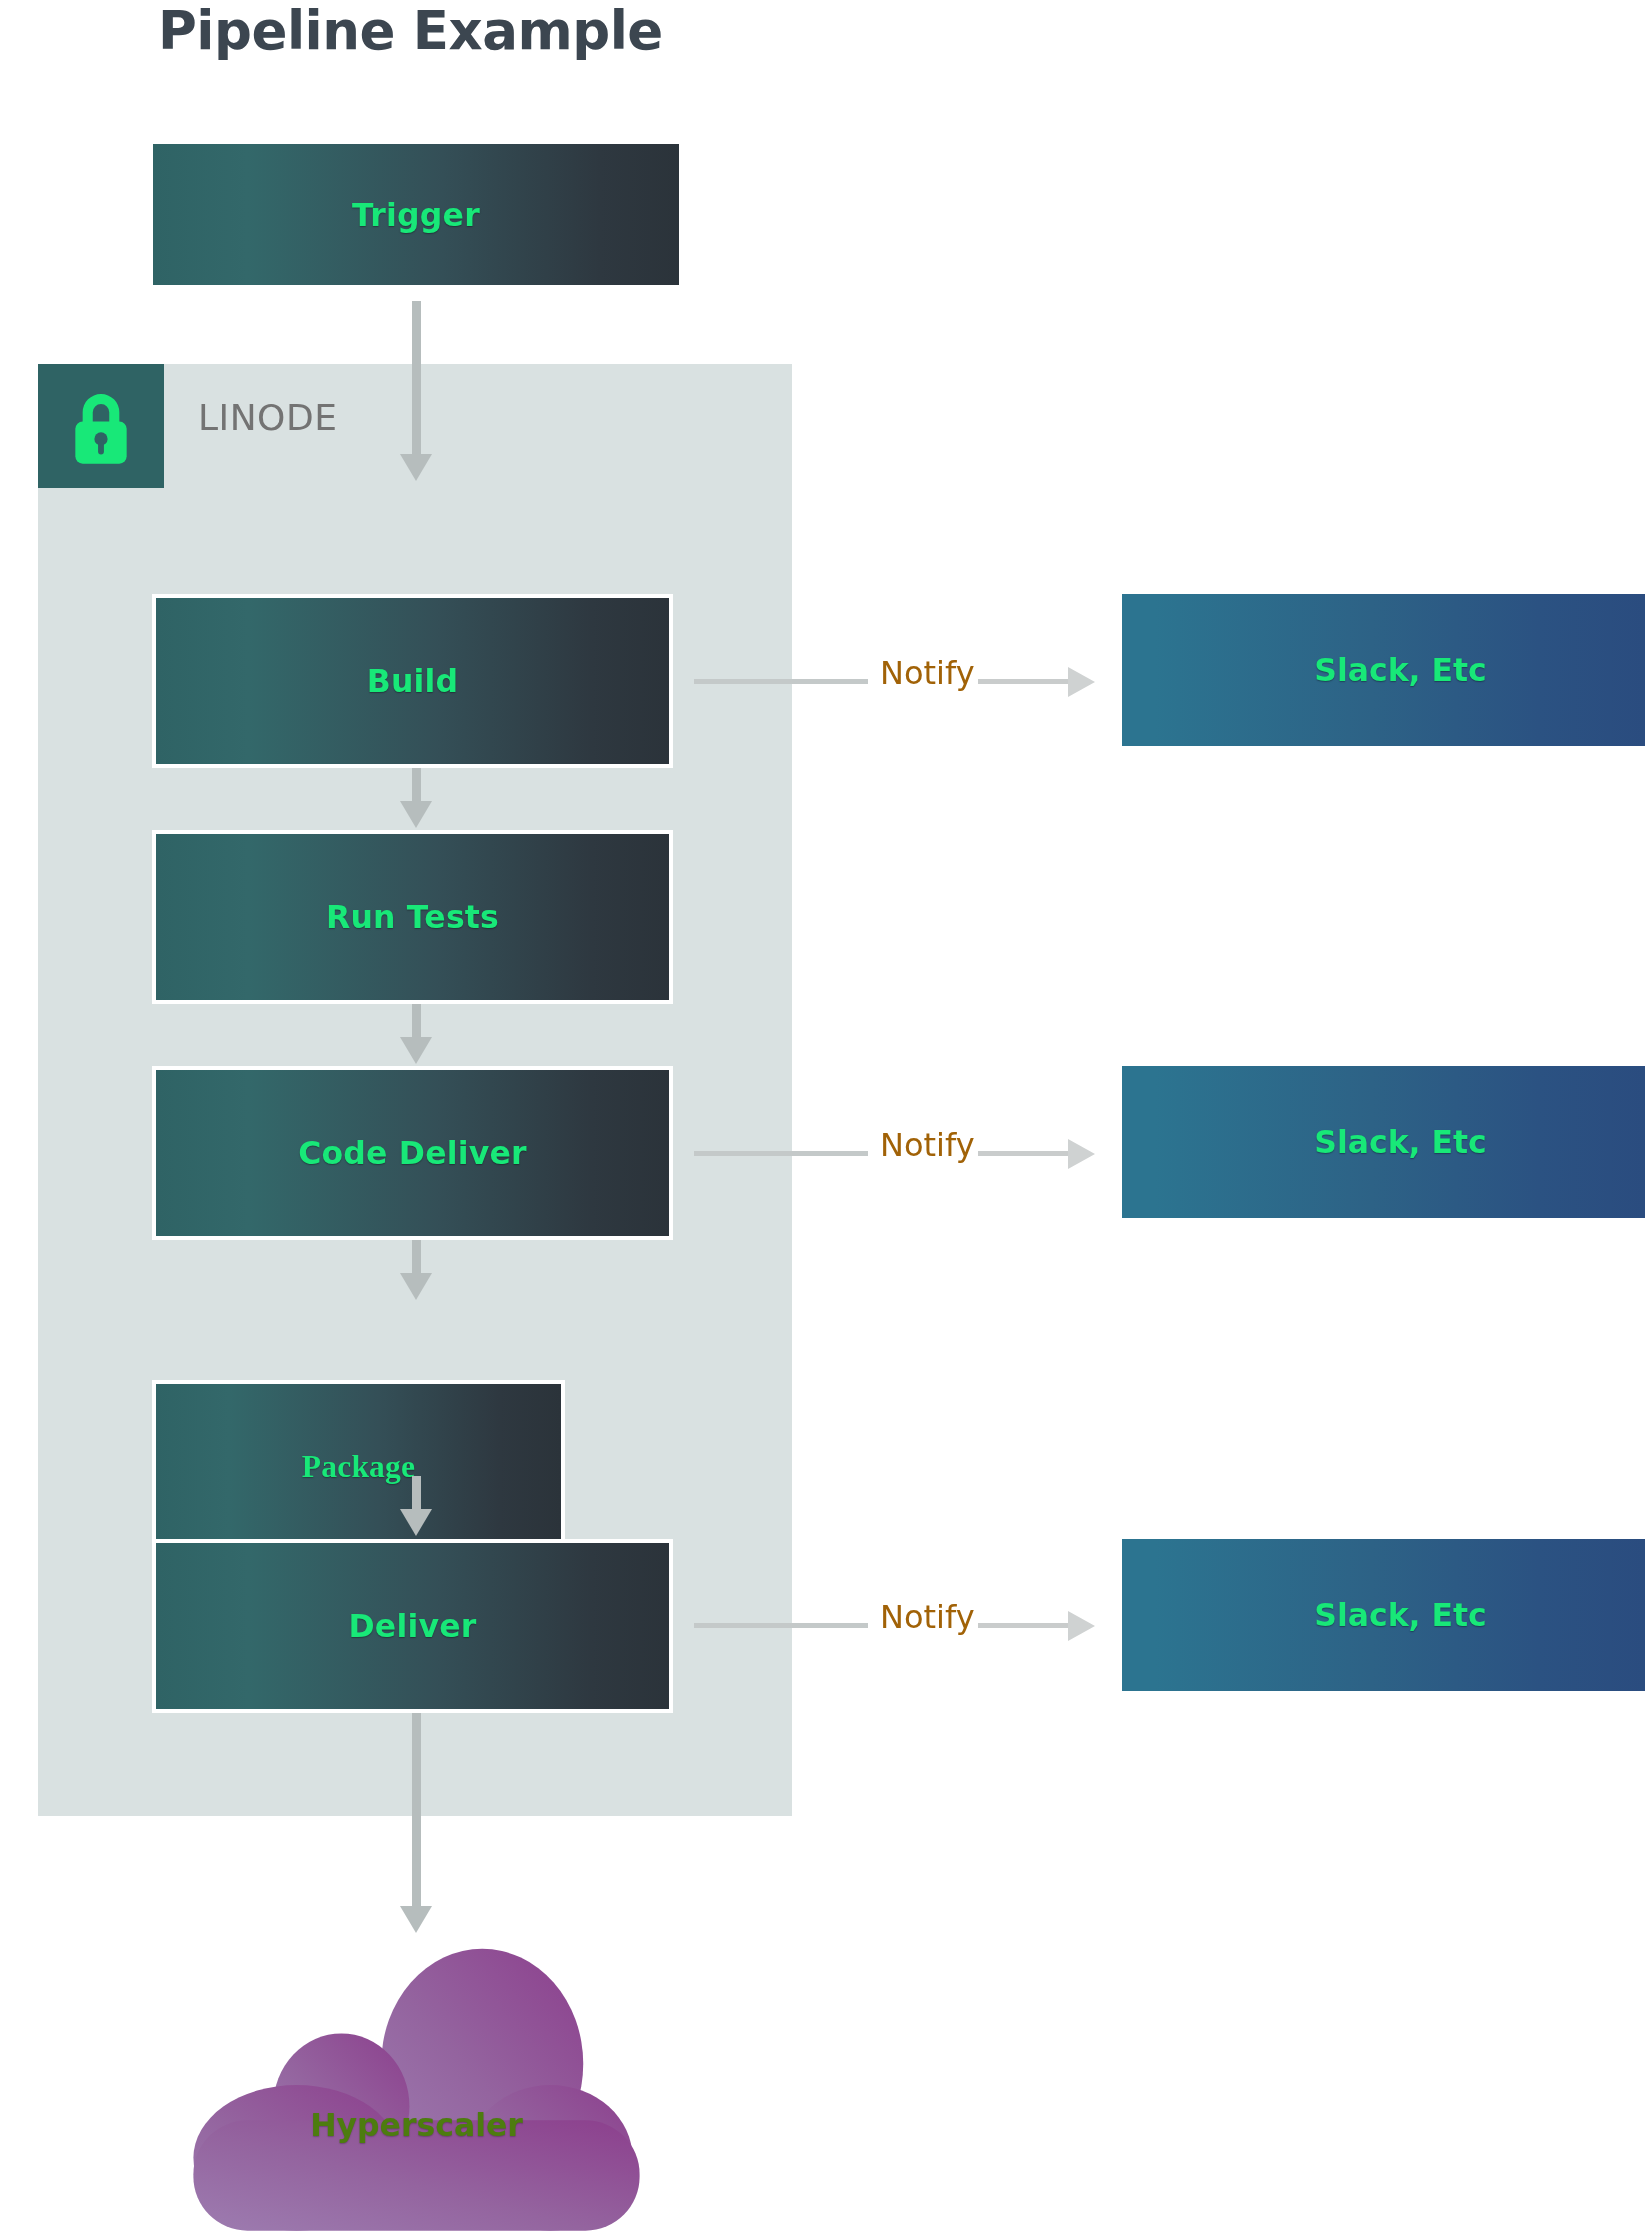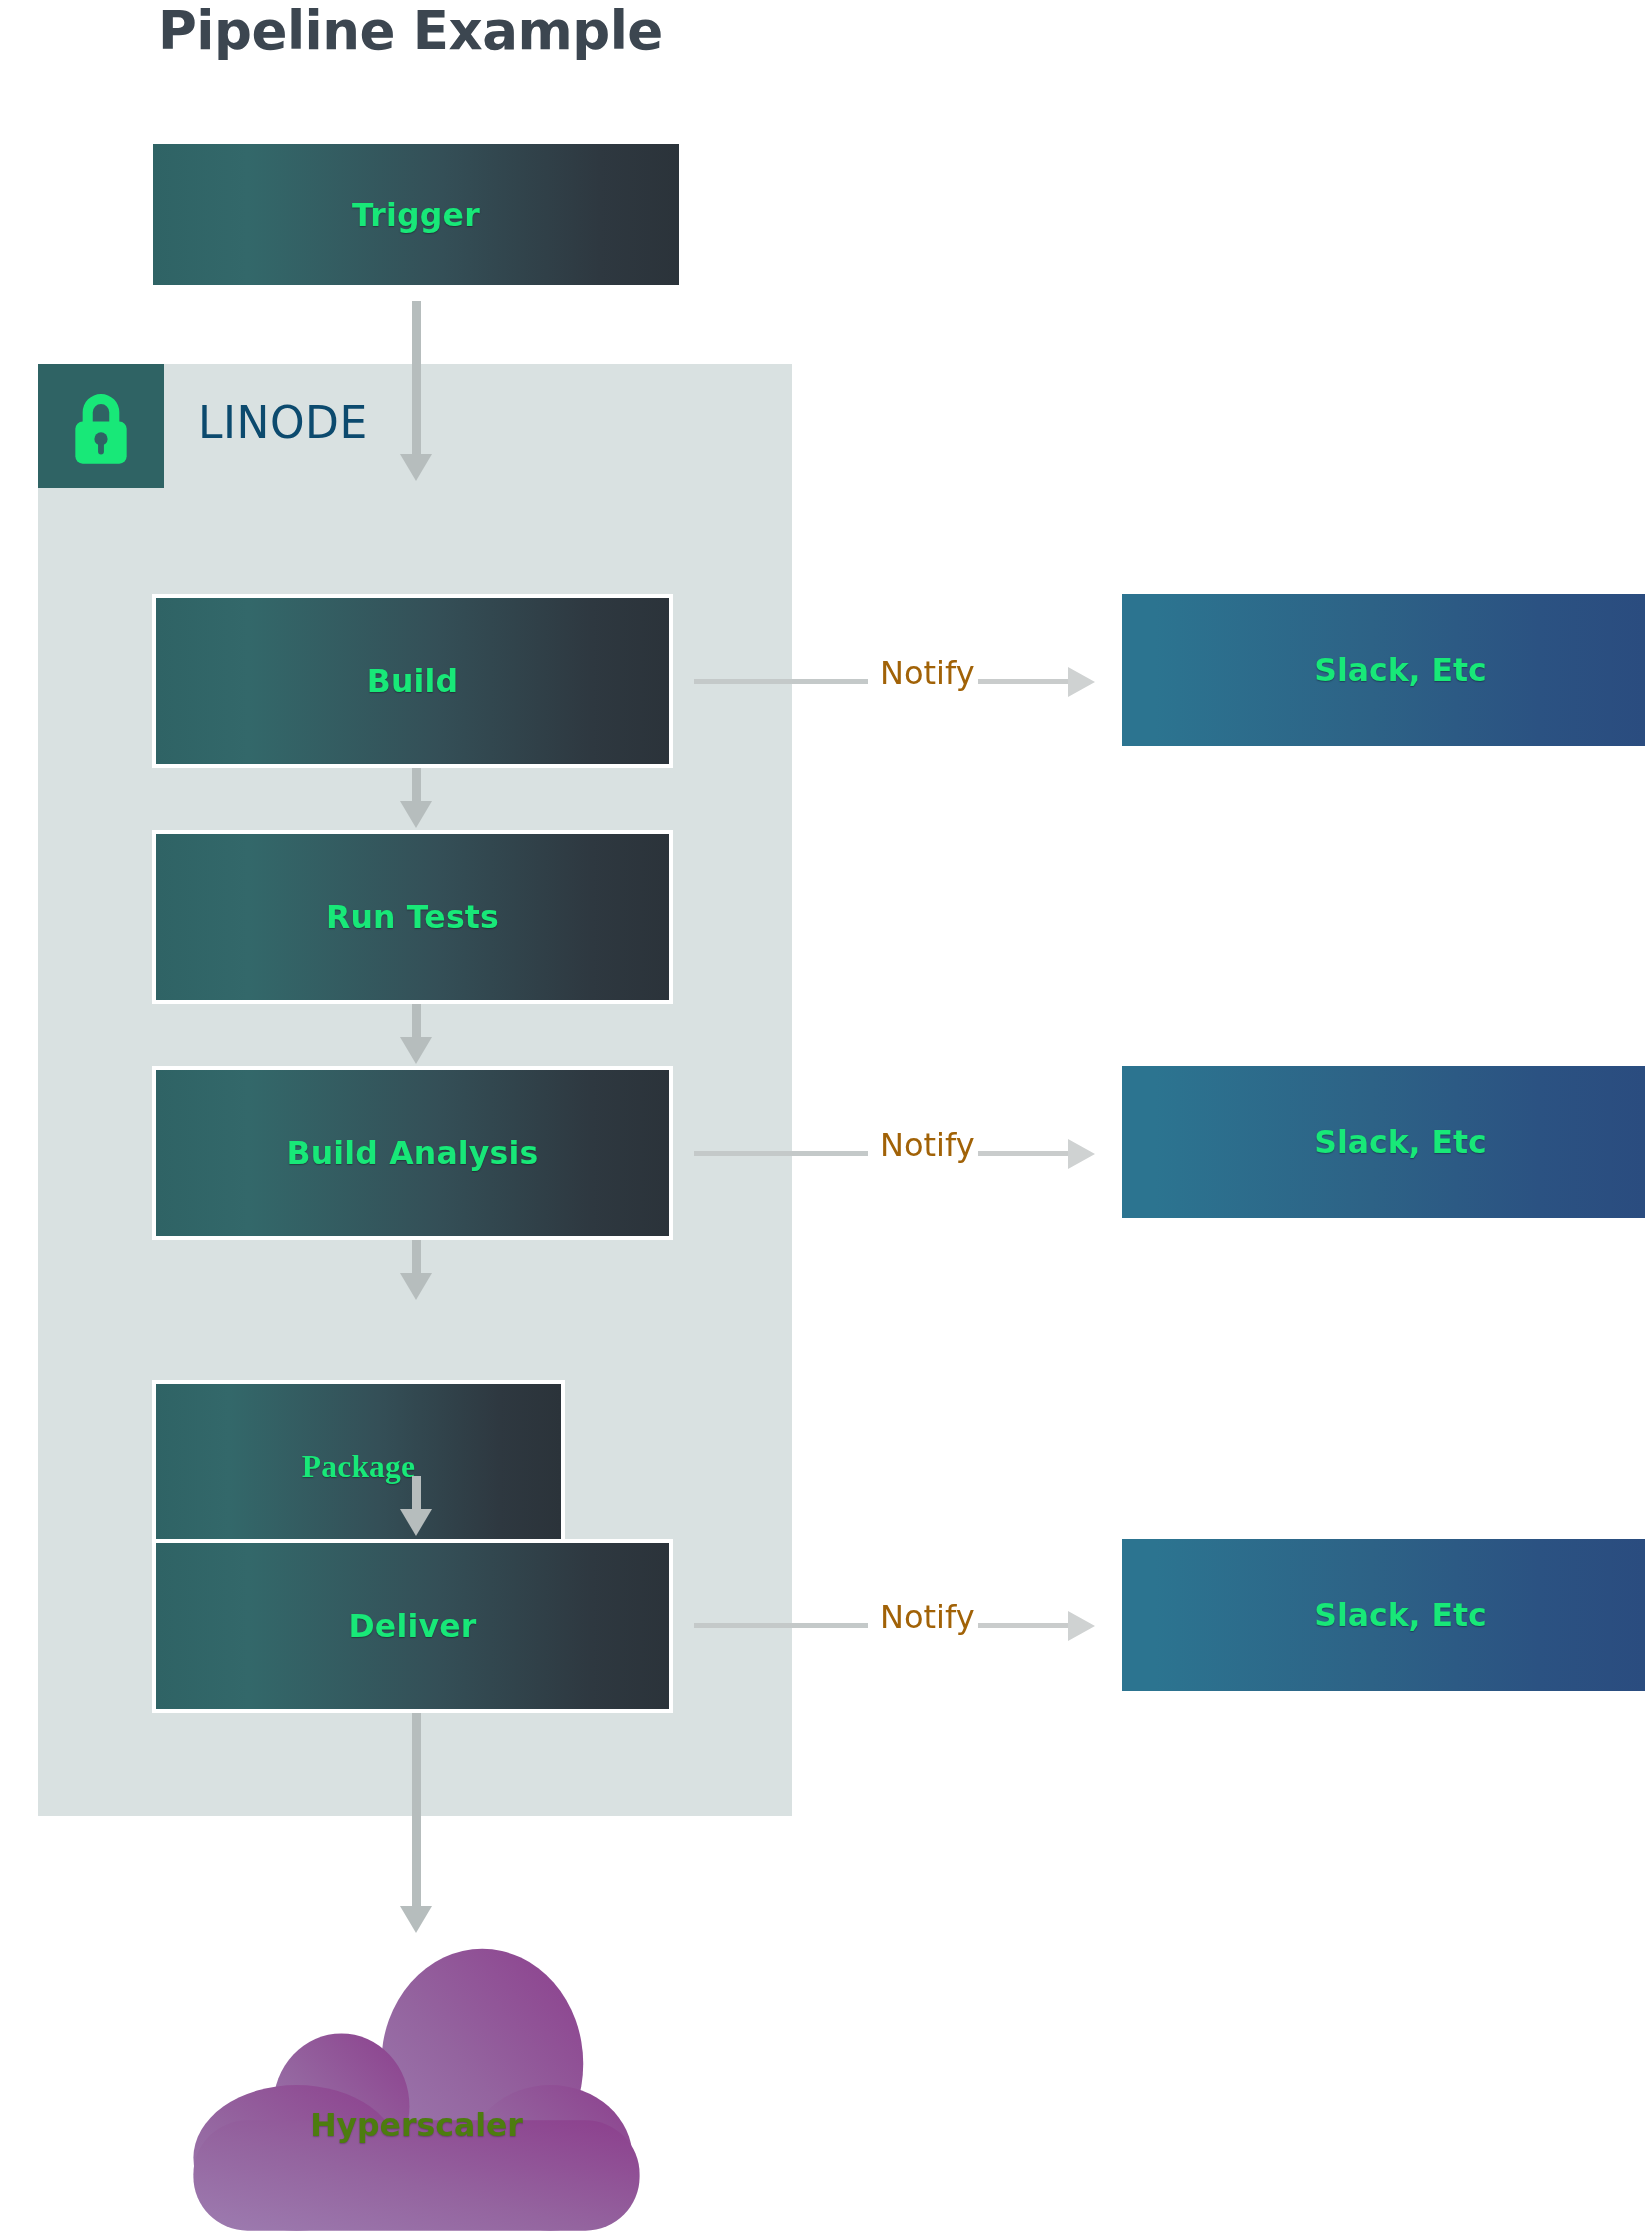--- a/index.html
+++ b/index.html
@@ -22,21 +22,21 @@
     left:0px; top:364px; width:754px; height:1452px;
     background:#d9e1e1;
   }
   #linode-badge{
     left:0px; top:364px; width:126px; height:124px;
     background:#2f6364;
   }
   #linode-badge svg{display:block;margin:19px auto 0 auto;}
   #linode-label{
     left:160px; top:397px;
-    font-size:44px; color:#0c4a6e; letter-spacing:0.5px;
+    font-size:36px; color:#737373; letter-spacing:0.5px;
     font-weight:400; white-space:nowrap;
   }
 
   
   .stage{
     background:#ffffff;
     box-sizing:border-box;
     padding:4px;
   }
   .stage .fill{
@@ -174,21 +174,21 @@
   </div>
 </div>
 
 <div class="abs vconn vconn-short" id="vconn-2">
   <div class="shaft"></div>
   <div class="head"></div>
 </div>
 
 <div class="abs stage" id="stage-code-analysis">
   <div class="fill">
-    <span>Build Analysis</span>
+    <span>Code Deliver</span>
   </div>
 </div>
 
 <div class="abs vconn vconn-short" id="vconn-3">
   <div class="shaft"></div>
   <div class="head"></div>
 </div>
 
 <div class="abs stage" id="stage-package">
   <div class="fill">

